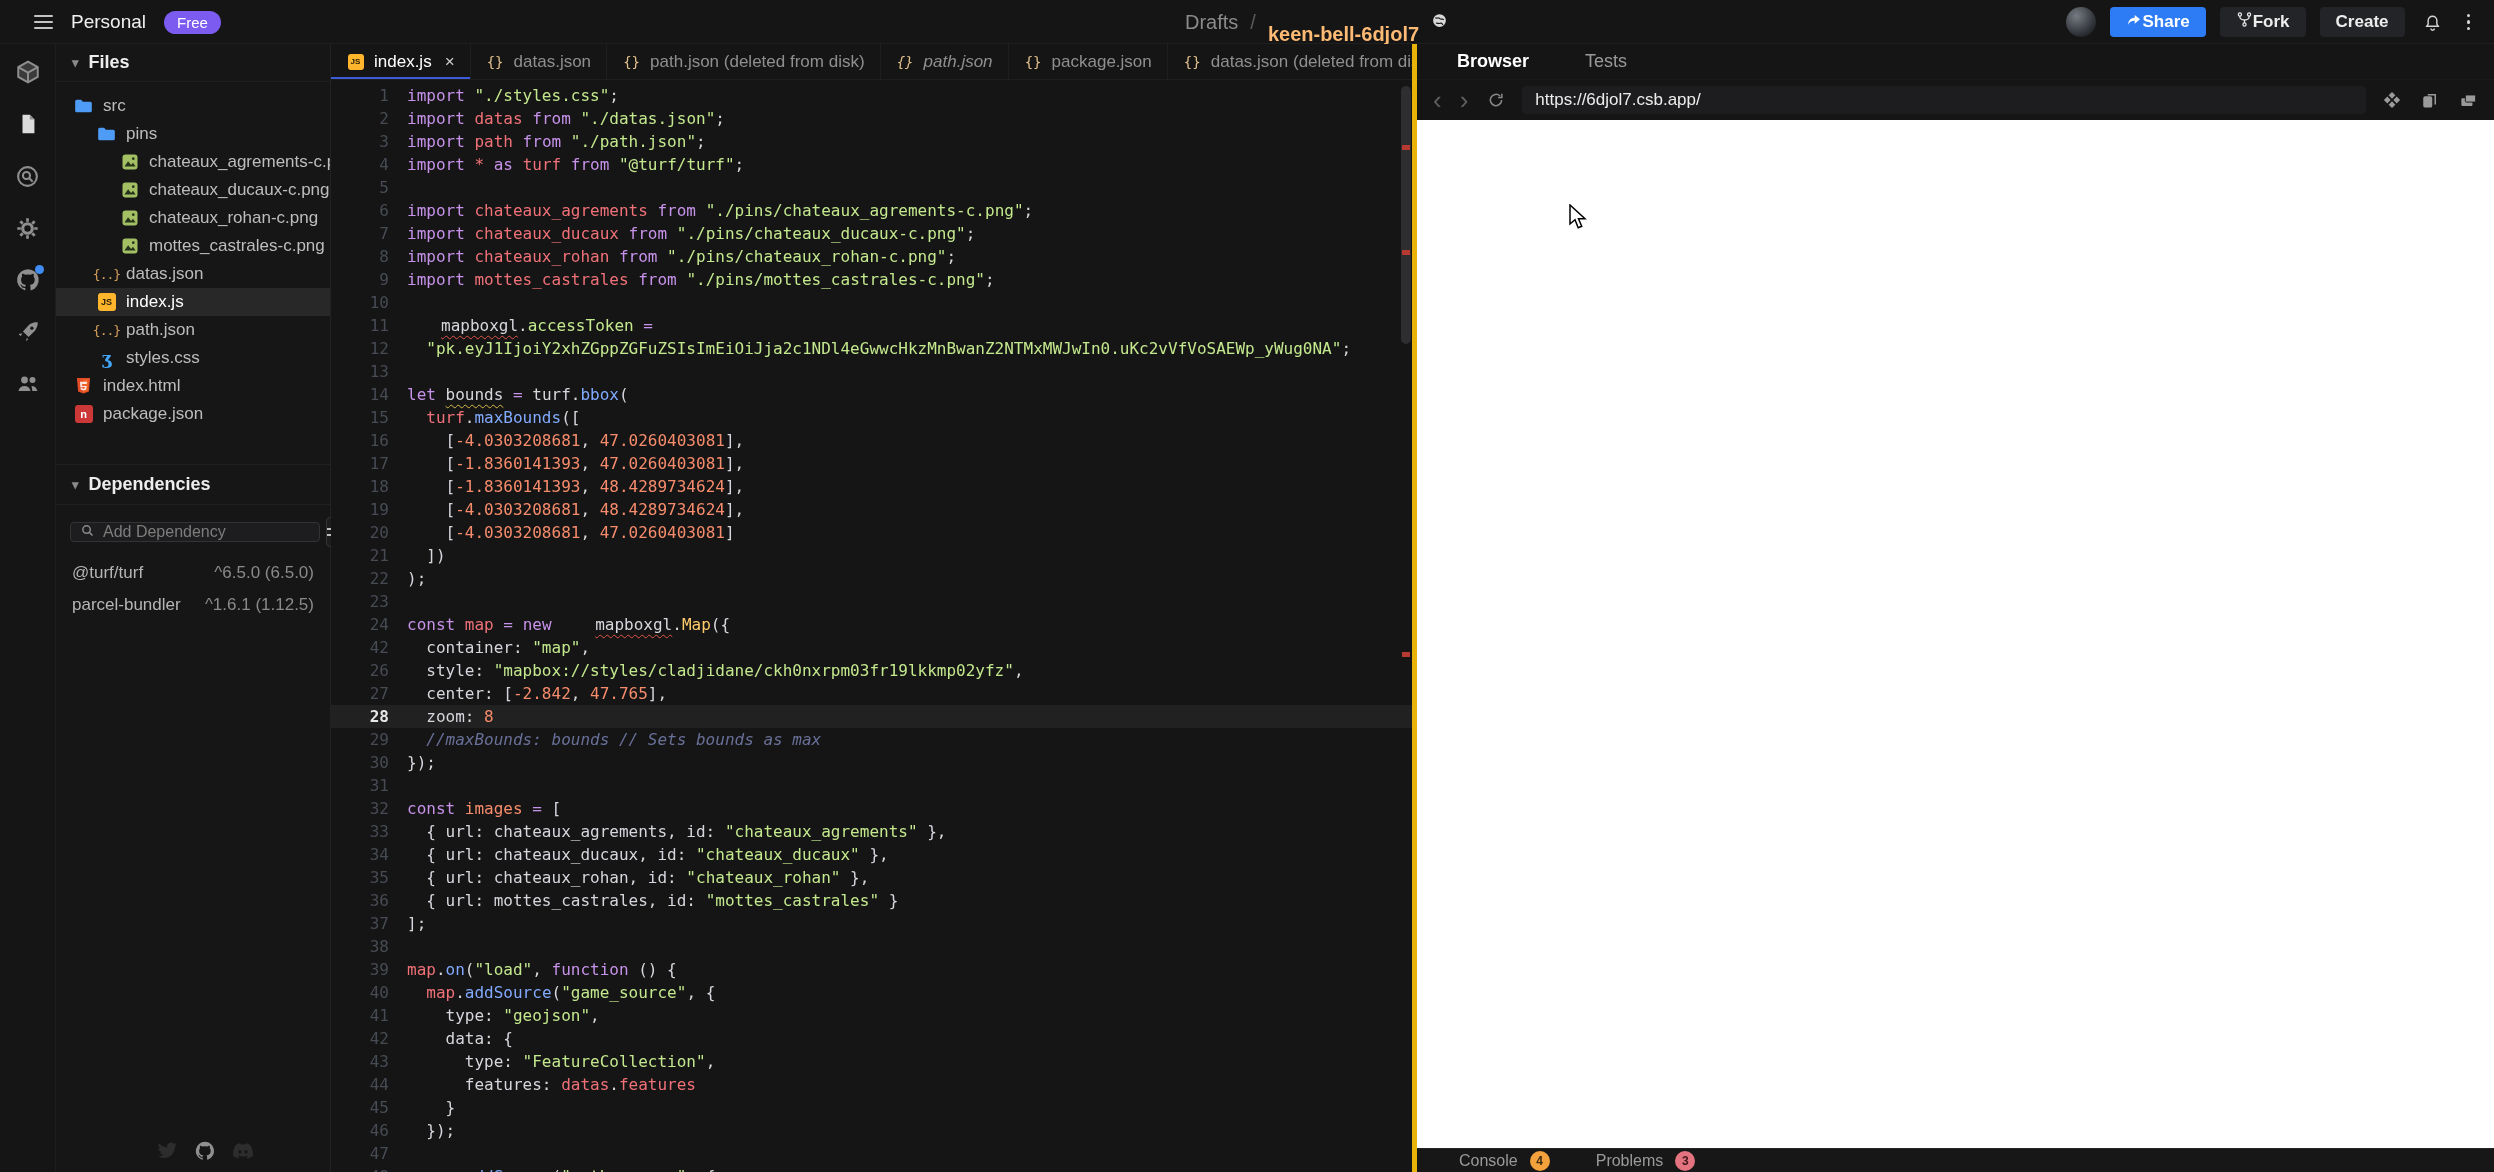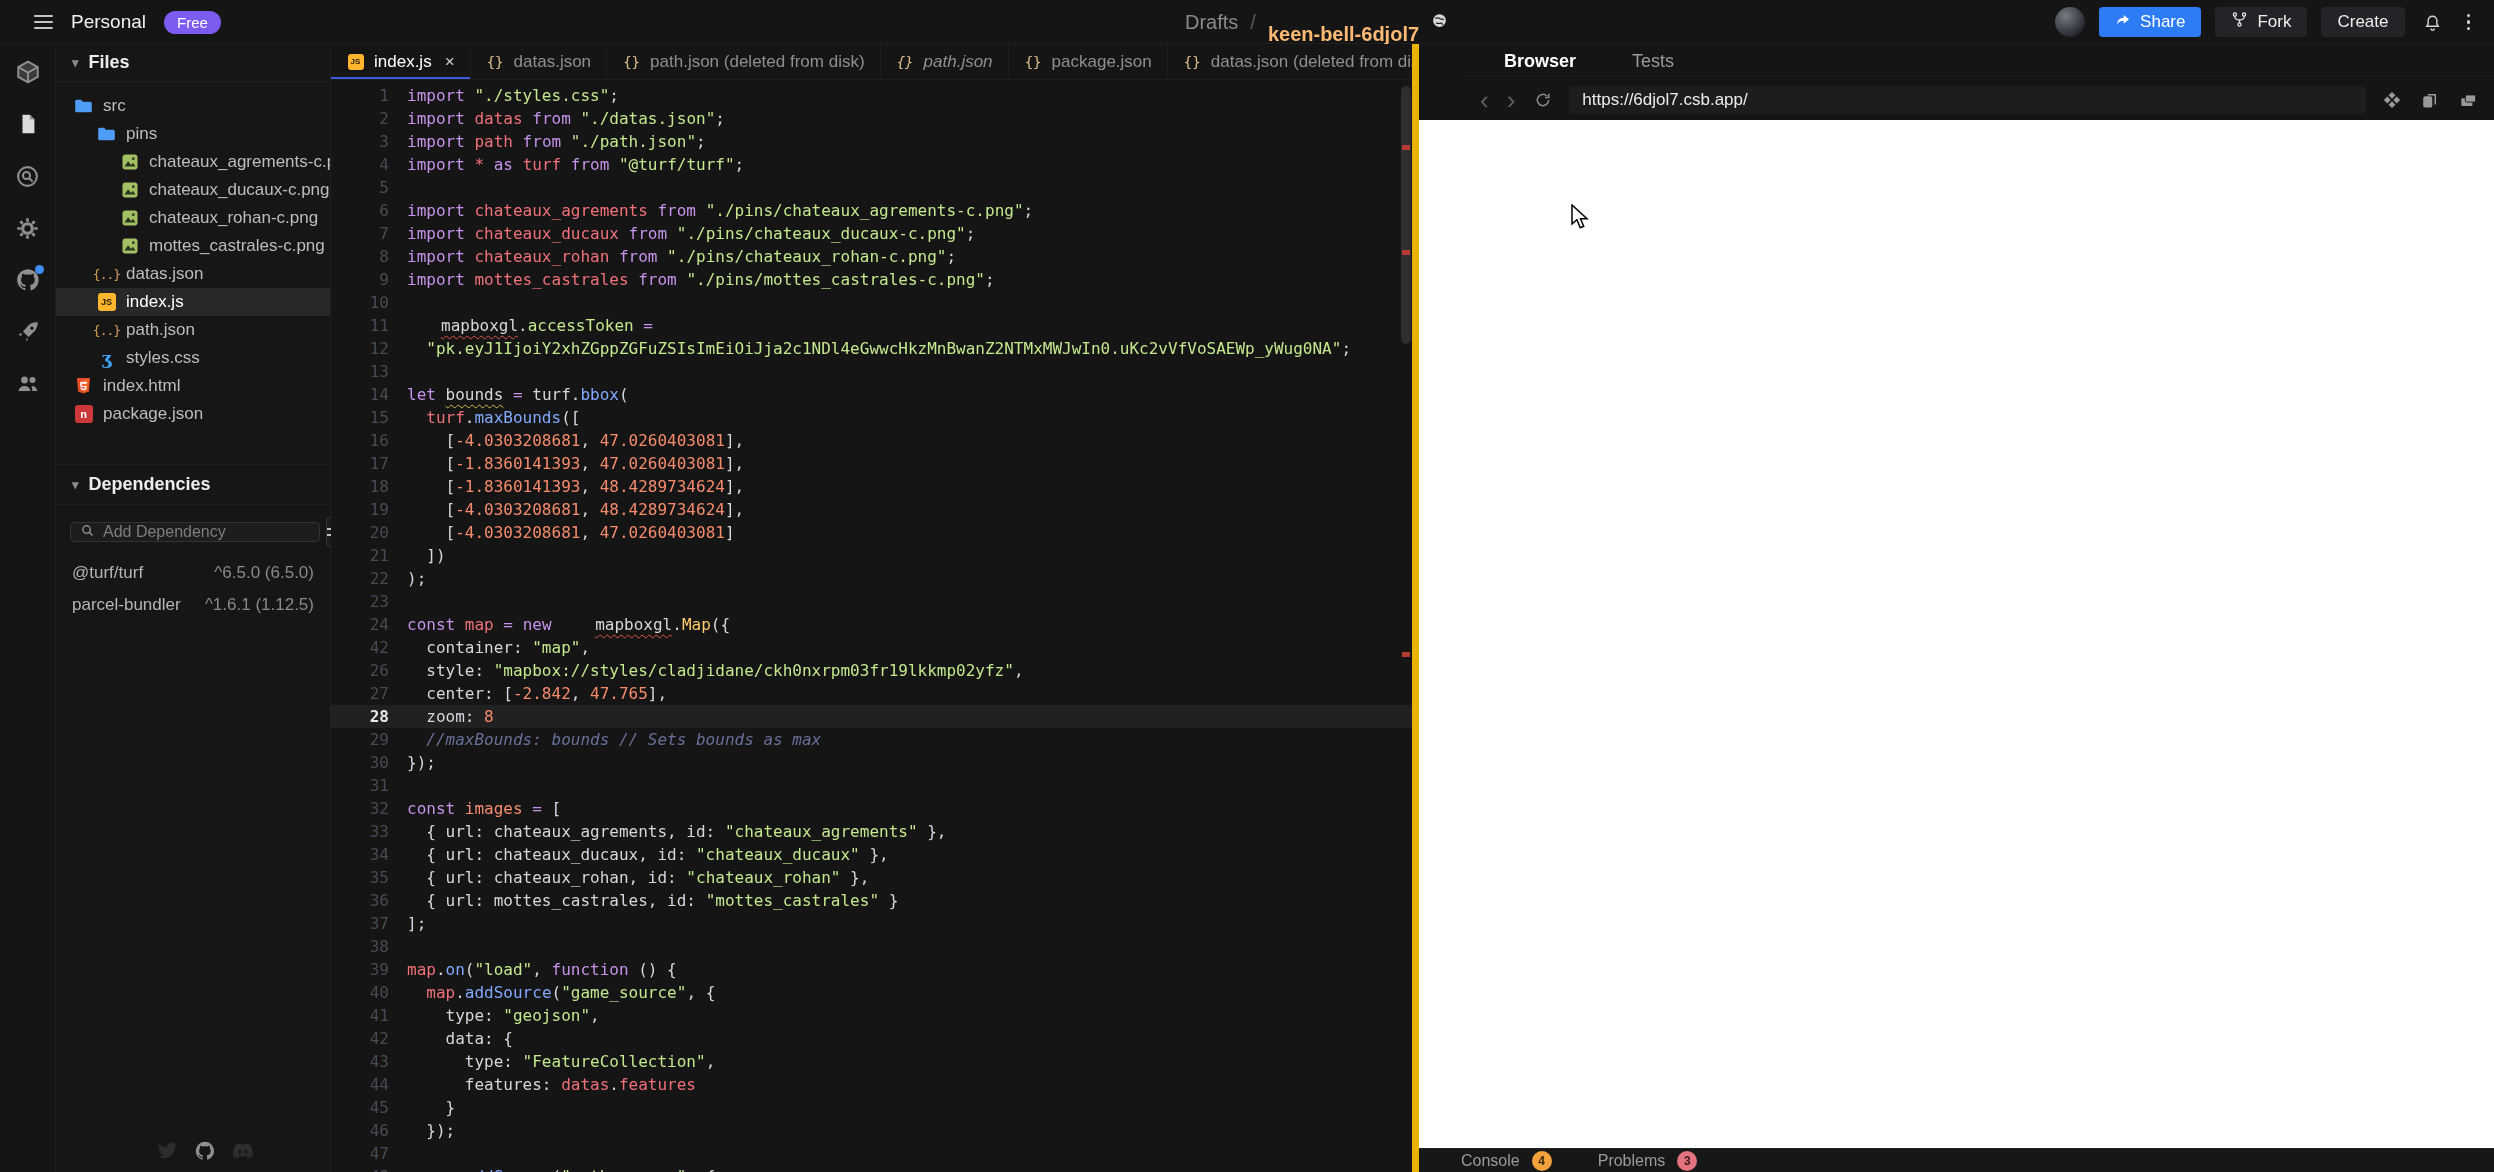--- a/index.html
+++ b/index.html
@@ -15,22 +15,22 @@
   .hamburger i { display:block; width:19px; height:2px; background:#c4c4c4; border-radius:1px; }
   .ws-name { font-size:19px; color:#f0f0f0; }
   .free-badge { background:#7c5cf0; color:#fff; font-size:15px; padding:3px 13px; border-radius:999px; }
   .tb-center { position:absolute; left:1185px; top:0; height:44px; display:flex; align-items:center; gap:12px; font-size:20px; }
   .crumb-folder { color:#8a8a8a; }
   .crumb-sep { color:#5a5a5a; }
   .crumb-name { color:#fdba74; font-weight:700;margin-top:24px; }
   .tb-right { position:absolute; right:0; top:0; height:44px; display:flex; align-items:center; gap:14px; padding-right:18px; }
   .avatar { width:30px; height:30px; border-radius:50%;
             background:radial-gradient(circle at 35% 30%, #767b83, #23262b 75%); }
-  .btn { height:30px; border:none; border-radius:4px; display:flex; align-items:center; gap:9px;
-         padding:5px 16px; font-size:17px; font-family:inherit; cursor:pointer; }
+  .btn { height:30px; border:none; border-radius:4px; display:flex; align-items:center; 
+         padding:5px 16px; font-size:17px; font-family:inherit; cursor:pointer;font-weight:bold; }
   .btn-share { background:#2d7cf6; color:#fff; }
   .btn-dark { background:#232427; color:#ededed; }
   .tb-ico { display:flex; align-items:center; justify-content:center; width:28px; height:28px; cursor:pointer; }
   .kebab { display:flex; flex-direction:column; gap:3px; align-items:center; cursor:pointer; padding:0 6px; }
   .kebab i { width:3.5px; height:3.5px; border-radius:50%; background:#d5d5d5; display:block; }
 
   
   .rail { position:absolute; top:44px; left:0; width:55px; bottom:0; background:#151515;
           display:flex; flex-direction:column; align-items:center; padding-top:15px; gap:26px; }
   .rail-item { position:relative; width:26px; height:26px; display:flex; align-items:center; justify-content:center; cursor:pointer; }
@@ -100,21 +100,21 @@
   .tok-y { color:#ffcb6b; }
   .tok-w { color:#d6d6dd; }
   .tok-o { color:#c792ea; }
   .tok-c { color:#697098; font-style:italic; }
   .tok-wr { color:#d6d6dd; text-decoration:underline wavy #e0534a 1px; text-underline-offset:4px;margin-left:34px; }
   .tok-wy { color:#d6d6dd; text-decoration:underline wavy #d8b84a 1px; text-underline-offset:4px; }
   .sb-thumb { position:absolute; right:1px; top:6px; width:10px; height:258px; background:#2e2e31; border-radius:5px; }
   .sb-mark { position:absolute; right:2px; width:8px; height:5px; background:#b73a32; }
 
   
-  .browser { position:absolute; top:44px; left:1412px; right:0; bottom:0; background:#151515; border-left:7px solid #eab308;padding-left:45px; }
+  .browser { position:absolute; top:44px; left:1412px; right:0; bottom:0; background:#151515; border-left:5px solid #eab308; }
   .browser-tabs { height:36px; display:flex; align-items:center; gap:56px; padding-left:40px;
                   font-size:18px; border-bottom:1px solid #1a1a1a; }
   .btab { color:#9a9a9a; cursor:pointer; }
   .btab.active { color:#fff; font-weight:bold; }
   .urlbar { height:40px; display:flex; align-items:center; gap:14px; padding:0 14px; }
   .nav-arrow { color:#5f5f5f; font-size:26px; line-height:1; cursor:pointer; padding:0 2px; }
   .url-pill { flex:1; height:28px; background:#1d1d1f; border:none; border-radius:4px; color:#ececec;
               font-size:17px; padding:0 13px; font-family:inherit; outline:none; }
   .url-ico { display:flex; align-items:center; justify-content:center; width:24px; height:24px; cursor:pointer; }
   .browser-content { position:absolute; top:76px; left:0; right:0; bottom:24px; background:#ffffff; }

